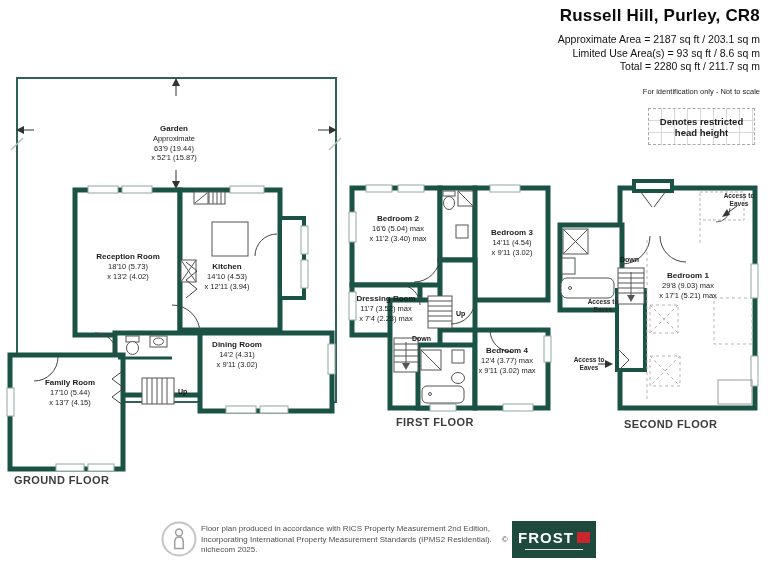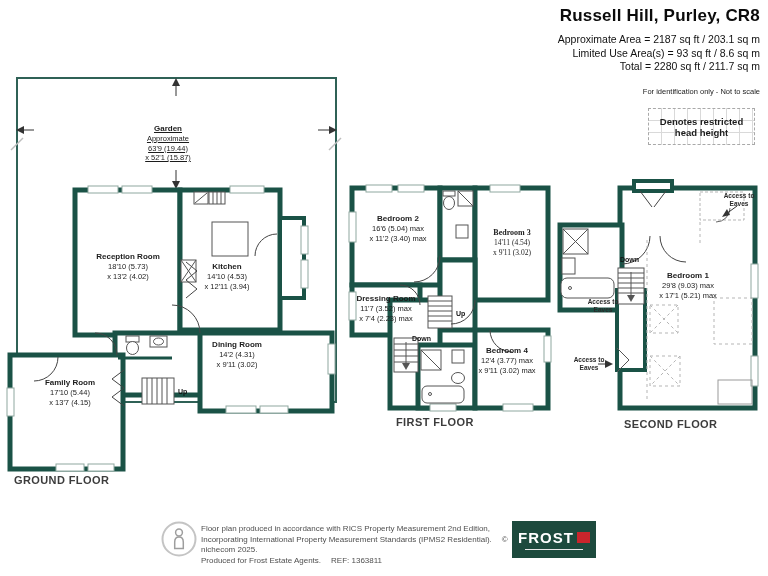--- a/index.html
+++ b/index.html
@@ -254,21 +254,21 @@
       <div>Limited Use Area(s) = 93 sq ft / 8.6 sq m</div>
       <div>Total = 2280 sq ft / 211.7 sq m</div>
     </div>
     <div class="note">For identification only - Not to scale</div>
   </div>
 
   <div class="legend">
     <span>Denotes restricted head height</span>
   </div>
 
-  <div class="room-label" style="left:118px;top:124px;width:100px;text-decoration:underline;">
+  <div class="room-label" style="left:124px;top:124px;width:100px;">
     <div class="rname">Garden</div>
     <div class="rdim">Approximate</div>
     <div class="rdim">63'9 (19.44)</div>
     <div class="rdim">x 52'1 (15.87)</div>
   </div>
 
   <div class="room-label" style="left:78px;top:252px;width:100px;">
     <div class="rname">Reception Room</div>
     <div class="rdim">18'10 (5.73)</div>
     <div class="rdim">x 13'2 (4.02)</div>
@@ -291,21 +291,21 @@
     <div class="rdim">17'10 (5.44)</div>
     <div class="rdim">x 13'7 (4.15)</div>
   </div>
 
   <div class="room-label" style="left:346px;top:214px;width:104px;">
     <div class="rname">Bedroom 2</div>
     <div class="rdim">16'6 (5.04) max</div>
     <div class="rdim">x 11'2 (3.40) max</div>
   </div>
 
-  <div class="room-label" style="left:462px;top:228px;width:100px;font-family:Liberation Serif, serif;">
+  <div class="room-label" style="left:462px;top:228px;width:100px;">
     <div class="rname">Bedroom 3</div>
     <div class="rdim">14'11 (4.54)</div>
     <div class="rdim">x 9'11 (3.02)</div>
   </div>
 
   <div class="room-label" style="left:334px;top:294px;width:104px;">
     <div class="rname">Dressing Room</div>
     <div class="rdim">11'7 (3.52) max</div>
     <div class="rdim">x 7'4 (2.23) max</div>
   </div>
@@ -347,23 +347,20 @@
   <svg width="40" height="40" style="left:160px;top:520px;">
     <circle cx="19" cy="19" r="16.5" fill="none" stroke="#c4c4c4" stroke-width="2"></circle>
     <circle cx="19" cy="12.5" r="3.4" fill="none" stroke="#9e9e9e" stroke-width="1.5"></circle>
     <path d="M19 17 c-3.2 0 -4.3 2.6 -4.3 5.2 v6.3 h8.6 v-6.3 c0 -2.6 -1.1 -5.2 -4.3 -5.2 z" fill="none" stroke="#9e9e9e" stroke-width="1.5"></path>
   </svg>
 
   <div class="footer-text">
     <div>Floor plan produced in accordance with RICS Property Measurement 2nd Edition,</div>
     <div>
       <span>Incorporating International Property Measurement Standards (IPMS2 Residential).</span><span class="copyright">© nichecom 2025.</span>
-    </div>
-    <div>
-      <span>Produced for Frost Estate Agents.</span><span class="ref">REF: 1363811</span>
     </div>
   </div>
 
   <div class="logo">
     <div class="logo-row">
       <span class="logo-word">FROST</span>
       <span class="logo-red"></span>
     </div>
     <div class="logo-line"></div>
   </div>

